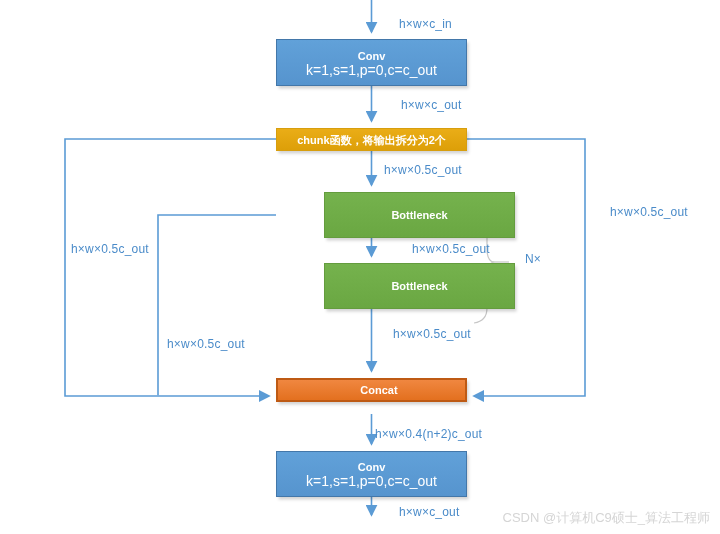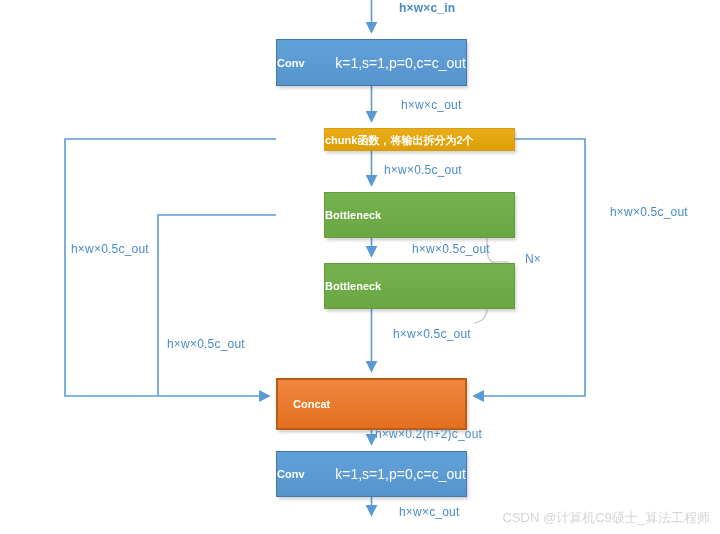--- a/index.html
+++ b/index.html
@@ -7,50 +7,49 @@
     position:relative;
     width:720px;height:534px;
     background:#ffffff;
     font-family:"Liberation Sans", sans-serif;
     overflow:hidden;
   }
   svg.wires{position:absolute;left:0;top:0;width:720px;height:534px;}
   .node{
     position:absolute;
     box-sizing:border-box;
-    display:flex;flex-direction:row;
-    align-items:center;justify-content:space-between;
+    display:flex;flex-direction:column;
+    align-items:center;justify-content:center;
     color:#ffffff;text-align:center;
     box-shadow:1.5px 2.5px 3px rgba(0,0,0,0.18);
   }
   .node .t{font-size:11px;font-weight:bold;line-height:14px;}
   .node .p{font-size:14px;font-weight:normal;line-height:14px;}
   .node-blue{
     left:276px;width:191px;
     background:linear-gradient(180deg,#61A1D9 0%,#5694CE 100%);
     border:1px solid #4377A9;
   }
   #conv1{top:39px;height:47px;}
   #conv2{top:451px;height:46px;}
   .node-gold{
     left:276px;top:128px;width:191px;height:23px;
     background:linear-gradient(180deg,#EAAD17 0%,#DD9F08 100%);
     border:1px solid #D79E0E;
-    margin-left:48px;
   }
   .node-green{
     left:276px;width:191px;height:46px;
     background:linear-gradient(180deg,#75B24D 0%,#6AA742 100%);
     border:1px solid #649C3E;
     margin-left:48px;
   }
   #bottleneck1{top:192px;}
   #bottleneck2{top:263px;}
   .node-orange{
-    left:276px;top:378px;width:191px;height:52px;
+    left:276px;top:378px;width:191px;height:24px;
     background:linear-gradient(180deg,#F08740 0%,#E3701F 100%);
     border:2px solid #BE5A14;
     padding-left:15px;
   }
   .lbl{
     position:absolute;
     font-size:12px;
     color:#4A8BC9;
     white-space:nowrap;
     letter-spacing:0.2px;
@@ -112,26 +111,26 @@
 
   <div class="node node-orange" id="concat">
     <div class="t">Concat</div>
   </div>
 
   <div class="node node-blue" id="conv2">
     <div class="t">Conv</div>
     <div class="p">k=1,s=1,p=0,c=c_out</div>
   </div>
 
-  <div class="lbl" style="left:399px;top:1px;font-weight:bold;">h×w×c_in</div>
+  <div class="lbl" style="left:399px;top:17px;">h×w×c_in</div>
   <div class="lbl" style="left:401px;top:98px;">h×w×c_out</div>
   <div class="lbl" style="left:384px;top:163px;">h×w×0.5c_out</div>
   <div class="lbl" style="left:412px;top:242px;">h×w×0.5c_out</div>
   <div class="lbl" style="left:393px;top:327px;">h×w×0.5c_out</div>
-  <div class="lbl" style="left:375px;top:427px;">h×w×0.2(n+2)c_out</div>
+  <div class="lbl" style="left:375px;top:427px;">h×w×0.4(n+2)c_out</div>
   <div class="lbl" style="left:399px;top:505px;">h×w×c_out</div>
   <div class="lbl" style="left:71px;top:242px;">h×w×0.5c_out</div>
   <div class="lbl" style="left:167px;top:337px;">h×w×0.5c_out</div>
   <div class="lbl" style="left:610px;top:205px;">h×w×0.5c_out</div>
   <div class="lbl" style="left:525px;top:252px;">N×</div>
 
   <div class="watermark">CSDN @计算机C9硕士_算法工程师</div>
 
 </div>
 

